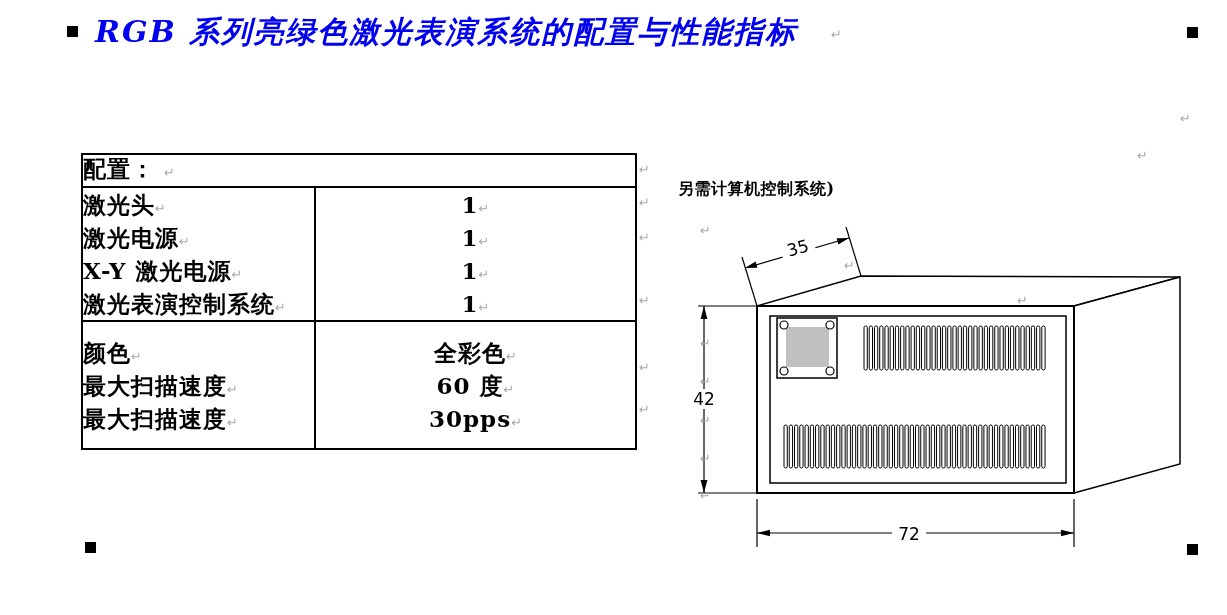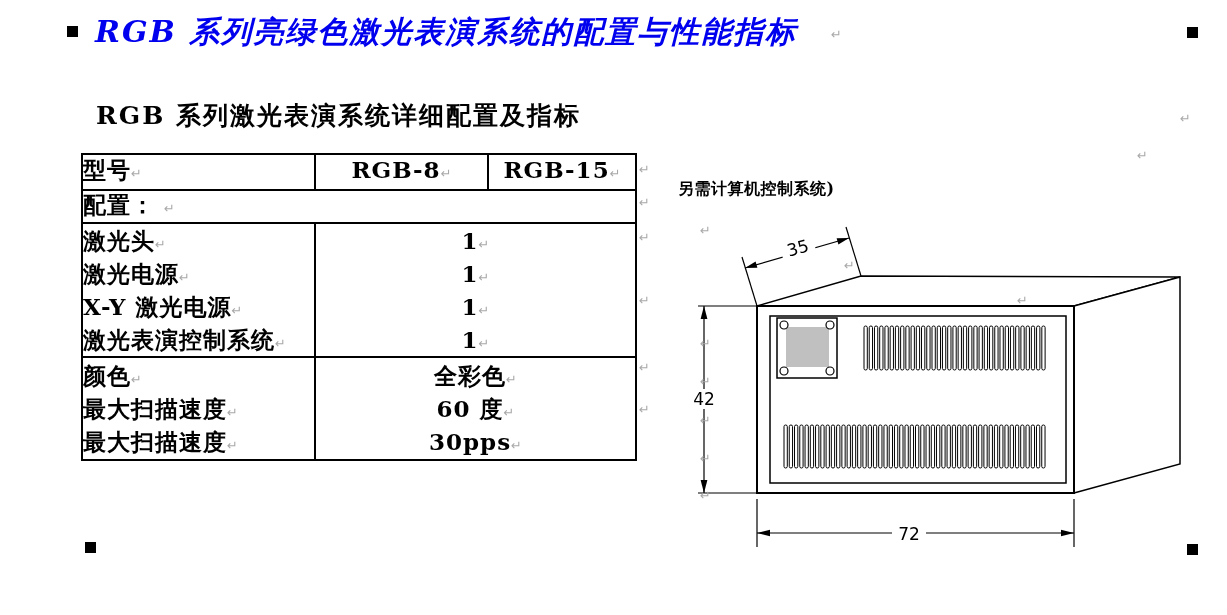--- a/index.html
+++ b/index.html
@@ -14,52 +14,46 @@
   .note1{left:652px;top:143px;}
   .note2{left:644px;top:179px;}
   table.spec{position:absolute;left:47px;top:153px;border-collapse:collapse;table-layout:fixed;
              width:554px;font-size:23px;font-weight:bold;letter-spacing:1px;}
   table.spec td{border:2px solid #000;padding:0;vertical-align:middle;}
   td.lbl{padding-left:9px;text-align:left;}
   td.ctr{text-align:center;}
   td.top{vertical-align:top;}
   td.vals{text-align:center;padding-right:80px;vertical-align:top;}
   .ln{height:33px;line-height:33px;white-space:nowrap;}
-  tr.r1{height:34px;} tr.r2{height:31px;} tr.r3{height:132px;} tr.r4{height:43px;} tr.r5{height:103px;}
+  tr.r1{height:34px;} tr.r2{height:31px;} tr.r3{height:132px;} tr.r4{height:43px;} tr.r5{height:128px;}
   tr.r1 td,tr.r4 td{line-height:30px;}
   tr.r2 td{line-height:27px;}
   .pm{color:#a9a9a9;font-size:13px;font-family:"DejaVu Sans","Liberation Sans",sans-serif;
       font-weight:normal;letter-spacing:0;}
   .pm.abs{position:absolute;line-height:13px;}
   .handle{position:absolute;width:11px;height:11px;background:#000;}
   svg.drawing{position:absolute;left:0;top:0;}
   svg.drawing text{font-family:"DejaVu Sans","Liberation Sans",sans-serif;font-size:17px;fill:#000;}
 </style>
 </head>
 <body>
 
 <div class="page">
 
   <div class="title" style="color: rgb(0, 0, 238);">RGB 系列亮绿色激光表演系统的配置与性能指标</div>
 
-  <div class="h2 left-heading">RGB 系列激光表演系统详细配置及指标</div>
   <div class="note note2">另需计算机控制系统)</div>
 
   <table class="spec">
     <colgroup>
         <col style="width:233px">
         <col style="width:173px">
         <col style="width:148px">
       </colgroup>
     <tbody>
-        <tr class="r1">
-      <td class="lbl"><span>型号</span><span class="pm">↵</span></td>
-      <td class="ctr"><span>RGB-8</span><span class="pm">↵</span></td>
-      <td class="ctr"><span>RGB-15</span><span class="pm">↵</span></td>
-    </tr>
     <tr class="r2">
       <td class="lbl" colspan="3"><span>配置：</span>&nbsp;<span class="pm">↵</span></td>
     </tr>
     <tr class="r3">
       <td class="lbl top">
         <div class="ln"><span>激光头</span><span class="pm">↵</span></div>
         <div class="ln"><span>激光电源</span><span class="pm">↵</span></div>
         <div class="ln"><span>X-Y 激光电源</span><span class="pm">↵</span></div>
         <div class="ln"><span>激光表演控制系统</span><span class="pm">↵</span></div>
       </td>

